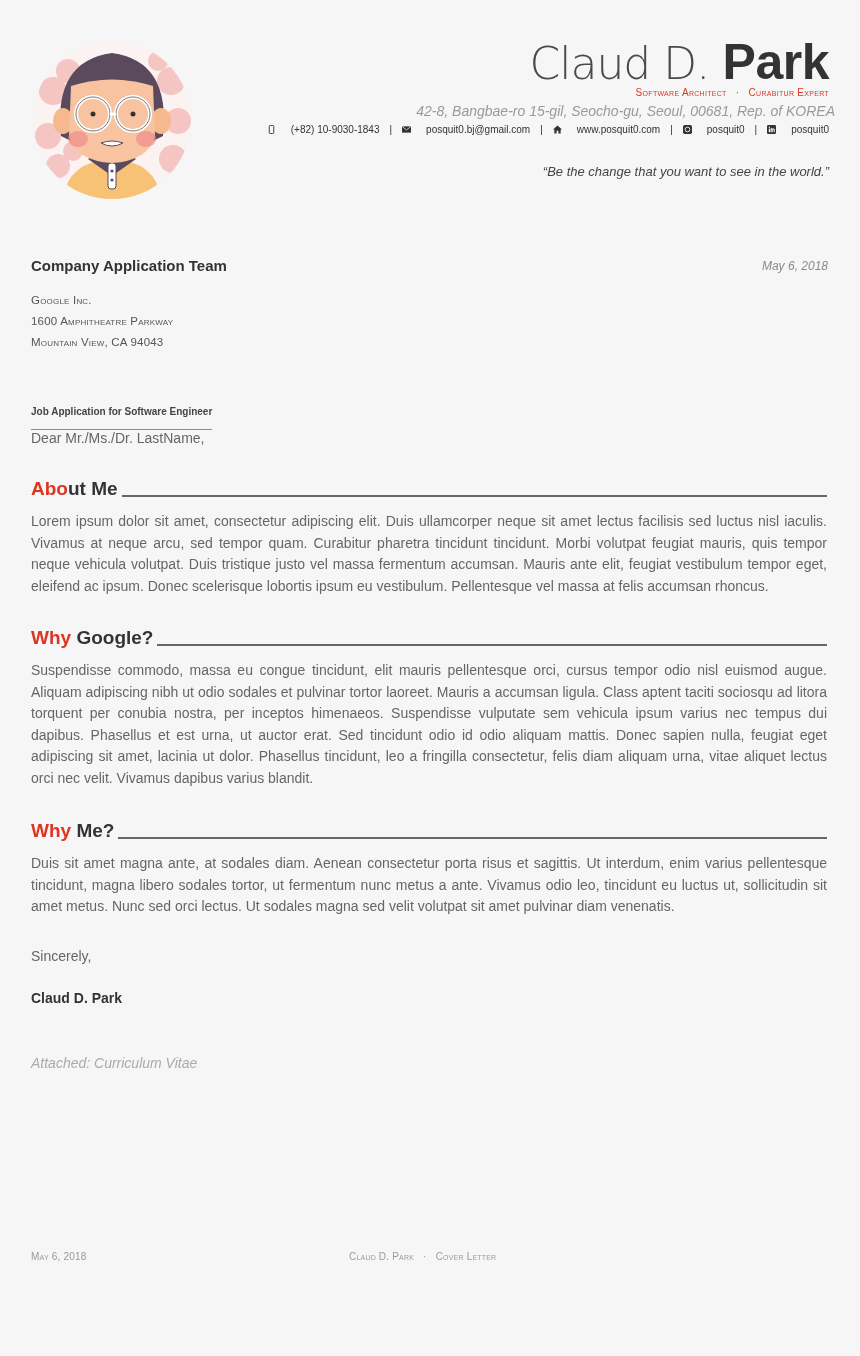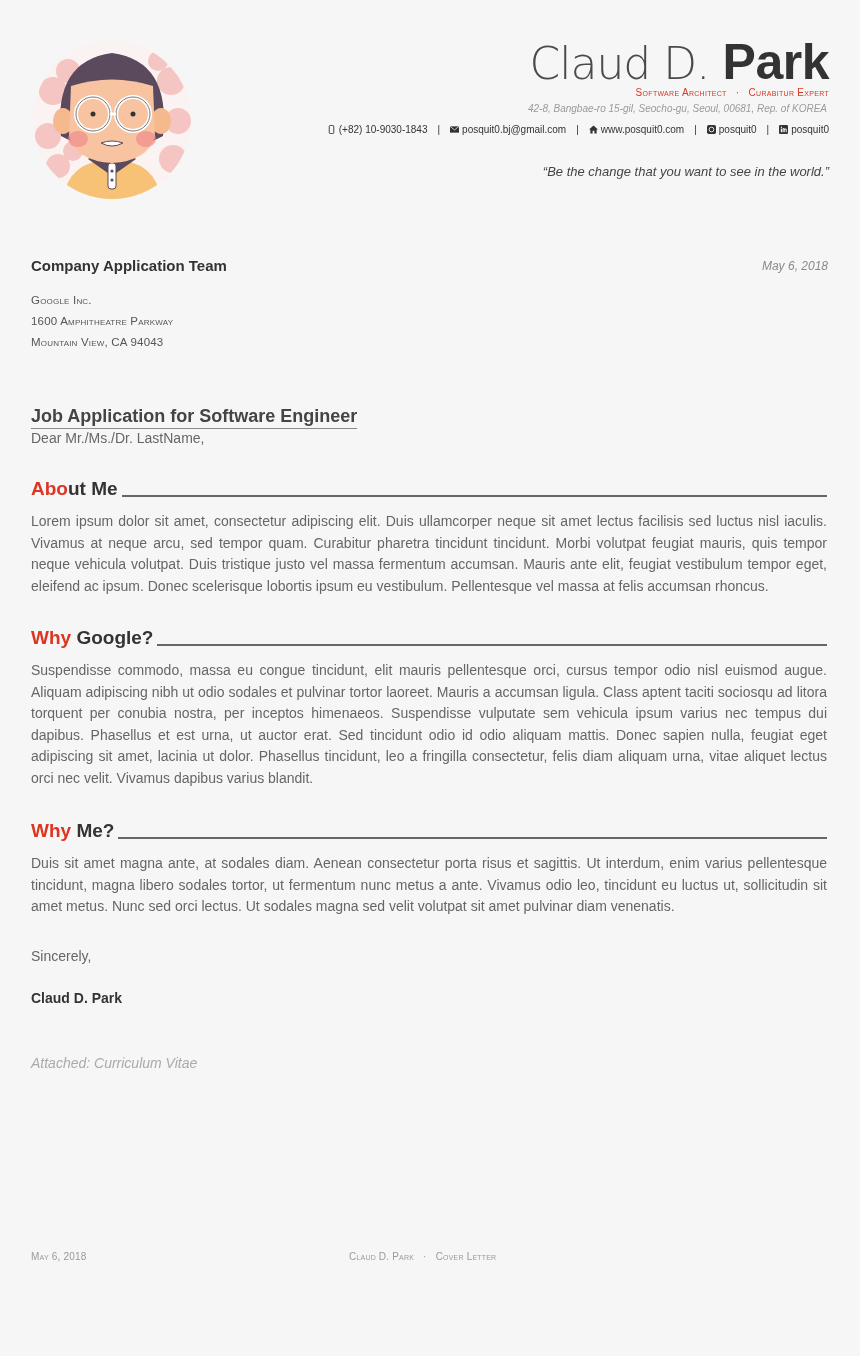--- a/index.html
+++ b/index.html
@@ -9,35 +9,35 @@
   }
   .abs { position: absolute; }
 
   
   .photo { left: 33px; top: 41px; width: 158px; height: 158px; border-radius: 50%; overflow: hidden; background: #f5ece9; }
   .name { right: 31px; top: 34px; font-size: 50px; line-height: 56px; color: #333; white-space: nowrap; letter-spacing: -0.5px; }
   .name .first { font-weight: 300; color: #4a4a4a; font-family: "DejaVu Sans", sans-serif; font-size: 44px; letter-spacing: -1px; }
   .name .last { font-weight: bold; font-family: "Liberation Sans", sans-serif; }
   .position { right: 31px; top: 87px; font-size: 10px; color: #dc3522; font-variant: small-caps; letter-spacing: 0.3px; white-space: nowrap; }
   .position .sep { margin: 0 6px; }
-  .address { right: 33px; top: 103px; font-size: 10px; color: #9a9a9a; font-style: italic; white-space: nowrap; }
+  .address { right: 25px; top: 103px; font-size: 14px; color: #9a9a9a; font-style: italic; white-space: nowrap; }
   .contacts { right: 31px; top: 124px; font-size: 10px; color: #333; white-space: nowrap; display: flex; align-items: center; }
-  .contacts .item { display: inline-flex; align-items: center; gap: 3px; }
+  .contacts .item { display: inline-flex; align-items: center; gap: 15px; }
   .contacts .bar { margin: 0 10px; color: #333; }
   .ico { display: inline-block; width: 9px; height: 9px; }
   .quote { right: 31px; top: 164px; font-size: 13px; color: #444; font-style: italic; white-space: nowrap; margin-left: 48px; }
 
   
   .rec-name { left: 31px; top: 257px; font-size: 15px; font-weight: bold; color: #333; }
   .date { right: 32px; top: 259px; font-size: 12px; color: #8a8a8a; font-style: italic; }
   .rec-addr { left: 31px; top: 290px; font-size: 11.5px; color: #555; font-variant: small-caps; line-height: 21px; }
   .rec-addr div { letter-spacing: 0.2px; }
 
   
-  .title { left: 31px; top: 406px; font-size: 18px; font-weight: bold; color: #444; border-bottom: 1.5px solid #8a8a8a; padding-bottom: 1px; }
+  .title { left: 31px; top: 406px; font-size: 10px; font-weight: bold; color: #444; border-bottom: 1.5px solid #8a8a8a; padding-bottom: 12px; }
   .opening { left: 31px; top: 430px; font-size: 14px; color: #666; text-align: center; }
 
   
   .section { left: 31px; width: 796px; }
   .sec-head { display: flex; align-items: flex-end; font-size: 19px; font-weight: bold; color: #333; height: 24px; }
   .sec-head .accent { color: #dc3522; margin-top: 16px; }
   .sec-head .rule { flex: 1; border-bottom: 2px solid #666; margin-left: 4px; margin-bottom: 3px; }
   .sec-body { margin-top: 11px; font-size: 14px; line-height: 21.6px; color: #666; text-align: justify; }
 
   .closing { left: 31px; top: 948px; font-size: 14px; color: #666; }

